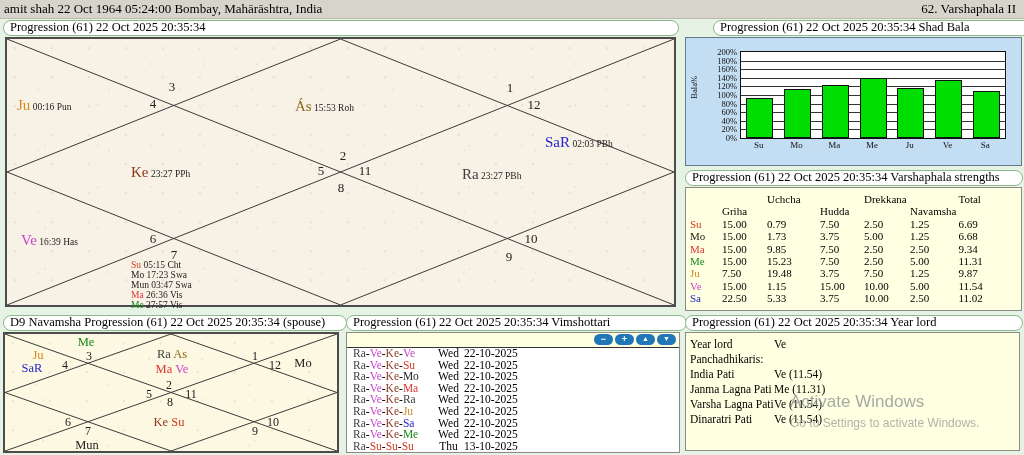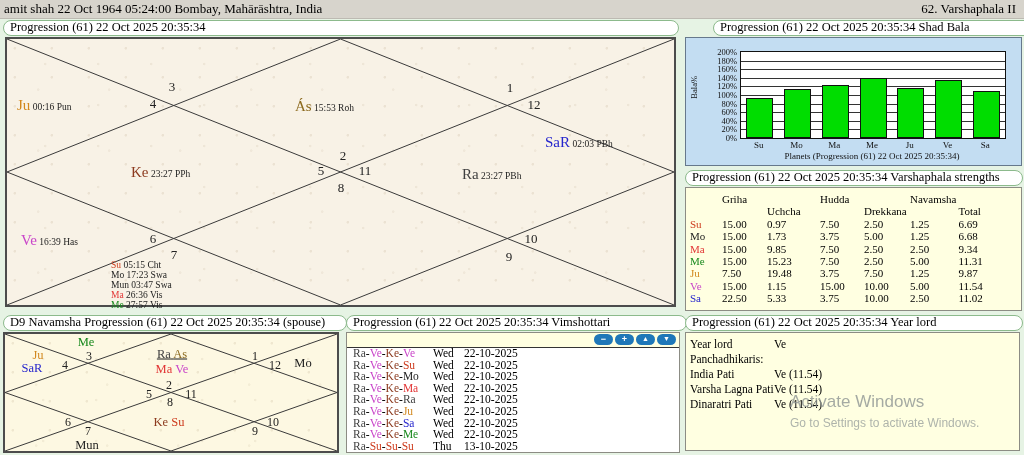--- a/index.html
+++ b/index.html
@@ -73,21 +73,21 @@
   .vpanel{position:absolute;background:#fff;border:1px solid #8c8c84;font-size:11.5px;overflow:hidden;}
   .vstrip{height:14px;background:#ffffe1;border-bottom:1px solid #333;position:relative;}
   .vbuttons{position:absolute;right:3px;top:1px;display:flex;gap:2px;}
   .vbtn{
     width:19px;height:11px;background:#1f77b8;border-radius:6px;color:#fff;
     font-family:"Liberation Sans",sans-serif;font-size:9px;line-height:10px;
     text-align:center;font-weight:bold;cursor:pointer;
   }
   .vrow{display:flex;line-height:11.6px;padding-left:6px;white-space:nowrap;}
   .vdasha{width:80px;flex:none;}
-  .vday{width:31px;flex:none;}
+  .vday{width:31px;flex:none;text-align:center;}
   
   .watermark{position:absolute;left:790px;top:392px;color:#8f9694;opacity:.8;
     font-family:"Liberation Sans",sans-serif;pointer-events:none;}
   .wm1{font-size:17px;}
   .wm2{font-size:12px;margin-top:4px;color:#9aa19e;}
 </style>
 </head>
 <body>
 
 <div class="titlebar">
@@ -122,21 +122,21 @@
       <div class="house-num" style="left: 502px; top: 218px;">9</div>
     </div>
   <div id="rasi-planets">
       <div class="planet" style="left: 10px; top: 57px;"><span class="pcode" style="color: rgb(210, 136, 30);">Ju</span><span class="pdetail"> 00:16 Pun</span></div>
       <div class="planet" style="left: 288px; top: 58px;"><span class="pcode" style="color: rgb(140, 106, 30);">Ás</span><span class="pdetail"> 15:53 Roh</span></div>
       <div class="planet" style="left: 538px; top: 58px; margin-top: 36px;"><span class="pcode" style="color: rgb(37, 37, 205);">SaR</span><span class="pdetail"> 02:03 PBh</span></div>
       <div class="planet" style="left: 124px; top: 124px;"><span class="pcode" style="color: rgb(140, 58, 30);">Ke</span><span class="pdetail"> 23:27 PPh</span></div>
       <div class="planet" style="left: 455px; top: 126px;"><span class="pcode" style="color: rgb(63, 63, 63);">Ra</span><span class="pdetail"> 23:27 PBh</span></div>
       <div class="planet" style="left: 14px; top: 192px;"><span class="pcode" style="color: rgb(201, 68, 201);">Ve</span><span class="pdetail"> 16:39 Has</span></div>
     </div>
-  <div class="cluster" id="rasi-cluster" style="left: 104px; top: 221px;">
+  <div class="cluster" id="rasi-cluster" style="left: 124px; top: 221px;">
       <div><span style="color: rgb(205, 58, 28);">Su</span><span> 05:15 Cht</span></div>
       <div><span style="color: rgb(28, 28, 28);">Mo</span><span> 17:23 Swa</span></div>
       <div><span style="color: rgb(28, 28, 28);">Mun</span><span> 03:47 Swa</span></div>
       <div><span style="color: rgb(226, 53, 53);">Ma</span><span> 26:36 Vis</span></div>
       <div><span style="color: rgb(23, 137, 28);">Me</span><span> 27:57 Vis</span></div>
     </div>
 </div>
 
 <div class="phdr" style="left:713px;top:20px;width:324px;">Progression (61) 22 Oct 2025  20:35:34 Shad Bala</div>
 <div class="shadbox" id="shad-box" style="left:685px;top:37px;width:335px;height:127px;">
@@ -174,58 +174,57 @@
     </div>
   <div id="sb-xticks">
       <div class="sb-xtick" style="left: 72.8571px; top: 102px;">Su</div>
       <div class="sb-xtick" style="left: 110.571px; top: 102px;">Mo</div>
       <div class="sb-xtick" style="left: 148.286px; top: 102px;">Ma</div>
       <div class="sb-xtick" style="left: 186px; top: 102px;">Me</div>
       <div class="sb-xtick" style="left: 223.714px; top: 102px;">Ju</div>
       <div class="sb-xtick" style="left: 261.429px; top: 102px;">Ve</div>
       <div class="sb-xtick" style="left: 299.143px; top: 102px;">Sa</div>
     </div>
-  <div class="sb-xlabel" style="left:54px;top:113px;width:264px;">Planets (Progression (61) 22 Oct 2025  20:35:34)</div>
 </div>
 
 <div class="phdr" style="left:685px;top:170px;width:324px;">Progression (61) 22 Oct 2025  20:35:34 Varshaphala strengths</div>
 <div class="ypanel" style="left:685px;top:187px;width:335px;height:122px;">
   <table class="str">
     <colgroup>
         <col style="width:32px">
         <col style="width:45px">
         <col style="width:53px">
         <col style="width:44px">
         <col style="width:46px">
         <col style="width:44px">
         <col style="width:50px">
       </colgroup>
     <tbody id="str-body">
         <tr>
           <td></td>
+          <td></td>
+          <td>Uchcha</td>
+          <td></td>
+          <td>Drekkana</td>
+          <td></td>
+          <td>Total</td>
+        </tr>
+        <tr>
+          <td></td>
           <td>Griha</td>
           <td></td>
           <td>Hudda</td>
           <td></td>
           <td>Navamsha</td>
           <td></td>
         </tr>
         <tr>
-          <td></td>
-          <td></td>
-          <td>Uchcha</td>
-          <td></td>
-          <td>Drekkana</td>
-          <td></td>
-          <td>Total</td>
-        </tr>
-        <tr>
           <td style="color: rgb(205, 58, 28);">Su</td>
           <td>15.00</td>
-          <td>0.97</td>
+          <td>0.79</td>
           <td>7.50</td>
           <td>2.50</td>
           <td>1.25</td>
           <td>6.69</td>
         </tr>
         <tr>
           <td style="color: rgb(28, 28, 28);">Mo</td>
           <td>15.00</td>
           <td>1.73</td>
           <td>3.75</td>
@@ -305,21 +304,21 @@
       <div class="house-num" style="left: 165px; top: 68px;">8</div>
       <div class="house-num" style="left: 63px; top: 88px;">6</div>
       <div class="house-num" style="left: 83px; top: 97px;">7</div>
       <div class="house-num" style="left: 250px; top: 97px;">9</div>
       <div class="house-num" style="left: 268px; top: 88px;">10</div>
     </div>
   <div id="d9-labels">
       <div class="d9label" style="left: 81px; top: 8px;"><span style="color: rgb(23, 137, 28);">Me</span></div>
       <div class="d9label" style="left: 33px; top: 21px;"><span style="color: rgb(210, 136, 30);">Ju</span></div>
       <div class="d9label" style="left: 27px; top: 34px;"><span style="color: rgb(37, 37, 205);">SaR</span></div>
-      <div class="d9label" style="left: 167px; top: 20px; text-decoration: underline;"><span style="color: rgb(63, 63, 63);">Ra</span><span> </span><span style="color: rgb(140, 106, 30);">As</span></div>
+      <div class="d9label" style="left: 167px; top: 20px;"><span style="color: rgb(63, 63, 63);">Ra</span><span> </span><span style="color: rgb(140, 106, 30);">As</span></div>
       <div class="d9label" style="left: 167px; top: 35px;"><span style="color: rgb(226, 53, 53);">Ma</span><span> </span><span style="color: rgb(201, 68, 201);">Ve</span></div>
       <div class="d9label" style="left: 298px; top: 29px;"><span style="color: rgb(28, 28, 28);">Mo</span></div>
       <div class="d9label" style="left: 164px; top: 88px;"><span style="color: rgb(140, 58, 30);">Ke</span><span> </span><span style="color: rgb(205, 58, 28);">Su</span></div>
       <div class="d9label" style="left: 82px; top: 111px;"><span style="color: rgb(28, 28, 28);">Mun</span></div>
     </div>
 </div>
 
 <div class="phdr" style="left:346px;top:315px;width:327px;">Progression (61) 22 Oct 2025  20:35:34 Vimshottari</div>
 <div class="vpanel" style="left:346px;top:332px;width:332px;height:119px;">
   <div class="vstrip">
@@ -388,20 +387,24 @@
       </div>
       <div class="ylrow">
         <span class="yllabel">Panchadhikaris:</span>
         <span></span>
       </div>
       <div class="ylrow">
         <span class="yllabel">India Pati</span>
         <span style="color: rgb(0, 0, 0);">Ve (11.54)</span>
       </div>
       <div class="ylrow">
+        <span class="yllabel">Janma Lagna Pati</span>
+        <span style="color: rgb(0, 0, 0);">Me (11.31)</span>
+      </div>
+      <div class="ylrow">
         <span class="yllabel">Varsha Lagna Pati</span>
         <span style="color: rgb(0, 0, 0);">Ve (11.54)</span>
       </div>
       <div class="ylrow">
         <span class="yllabel">Dinaratri Pati</span>
         <span style="color: rgb(0, 0, 0);">Ve (11.54)</span>
       </div>
     </div>
 </div>
 

